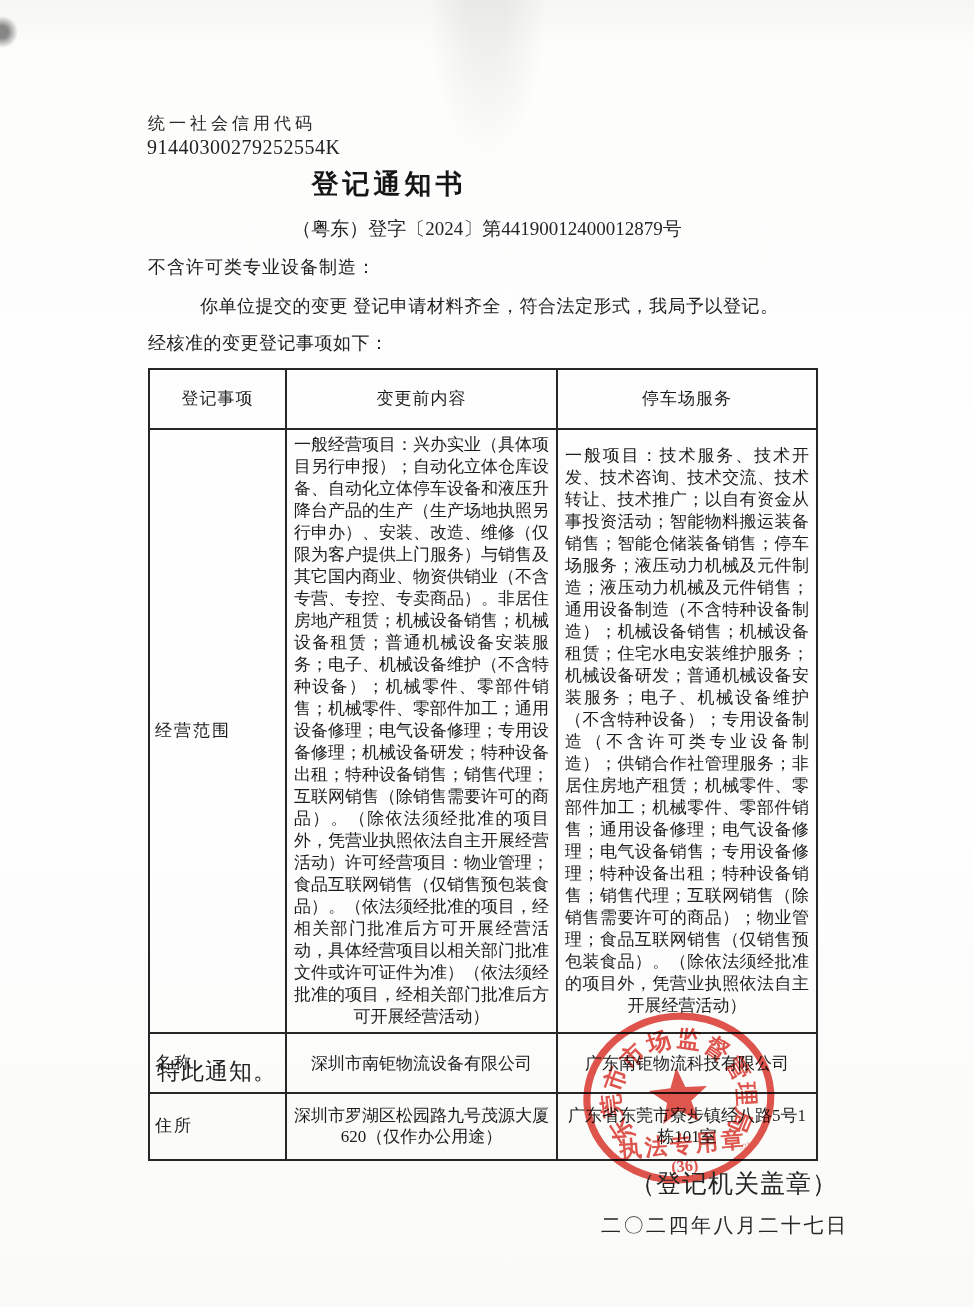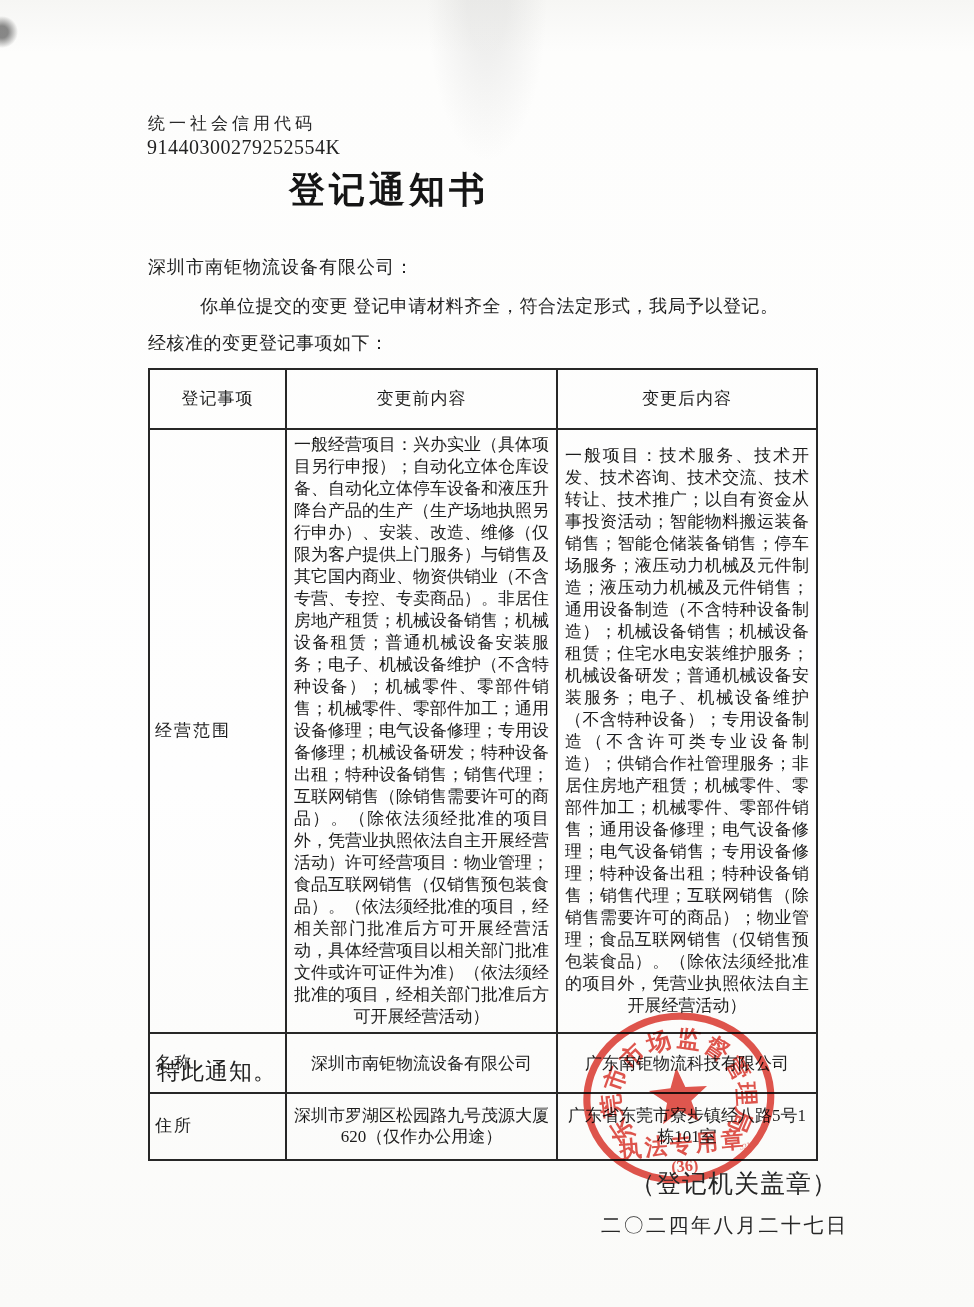--- a/index.html
+++ b/index.html
@@ -29,21 +29,21 @@
   .credit-code {
     left: 147px; top: 136px;
     font-size: 20px; letter-spacing: 0.5px;
     font-family: "Liberation Serif", serif;
     color: #222;
   }
 
   .doc-title {
     left: 0; width: 778px; top: 166px;
     text-align: center;
-    font-size: 36px; font-weight: 700;
+    font-size: 27px; font-weight: 700;
     letter-spacing: 4px;
     font-family: "Liberation Sans", sans-serif;
     color: #151515;
   }
   .doc-number {
     left: 0; width: 974px; top: 216px;
     text-align: center;
     font-size: 19px;
     color: #242424;
   }
@@ -161,36 +161,37 @@
 </style>
 </head>
 <body>
 
 <div class="page">
 
   <div class="abs header-label">统一社会信用代码</div>
   <div class="abs credit-code">91440300279252554K</div>
 
   <div class="abs doc-title">登记通知书</div>
-
-  <div class="abs addressee">深圳市南钜物流设备有限公司：</div>
+  <div class="abs doc-number">（粤东）登字〔2024〕第44190012400012879号</div>
+
+  <div class="abs addressee">不含许可类专业设备制造：</div>
   <div class="abs para-2">经核准的变更登记事项如下：</div>
   <div class="abs para-1">你单位提交的变更 登记申请材料齐全，符合法定形式，我局予以登记。</div>
 
   <table class="change-table">
     <colgroup>
       <col style="width:137px">
       <col style="width:271px">
       <col style="width:260px">
     </colgroup>
     <tbody>
       <tr>
         <td class="th-cell">登记事项</td>
         <td class="th-cell">变更前内容</td>
-        <td class="th-cell">变更后内容</td>
+        <td class="th-cell">停车场服务</td>
       </tr>
       <tr>
         <td class="item-cell">经营范围</td>
         <td class="scope-cell">一般经营项目：兴办实业（具体项目另行申报）；自动化立体仓库设备、自动化立体停车设备和液压升降台产品的生产（生产场地执照另行申办）、安装、改造、维修（仅限为客户提供上门服务）与销售及其它国内商业、物资供销业（不含专营、专控、专卖商品）。非居住房地产租赁；机械设备销售；机械设备租赁；普通机械设备安装服务；电子、机械设备维护（不含特种设备）；机械零件、零部件销售；机械零件、零部件加工；通用设备修理；电气设备修理；专用设备修理；机械设备研发；特种设备出租；特种设备销售；销售代理；互联网销售（除销售需要许可的商品）。（除依法须经批准的项目外，凭营业执照依法自主开展经营活动）许可经营项目：物业管理；食品互联网销售（仅销售预包装食品）。（依法须经批准的项目，经相关部门批准后方可开展经营活动，具体经营项目以相关部门批准文件或许可证件为准）（依法须经批准的项目，经相关部门批准后方可开展经营活动）</td>
         <td class="scope-cell">一般项目：技术服务、技术开发、技术咨询、技术交流、技术转让、技术推广；以自有资金从事投资活动；智能物料搬运装备销售；智能仓储装备销售；停车场服务；液压动力机械及元件制造；液压动力机械及元件销售；通用设备制造（不含特种设备制造）；机械设备销售；机械设备租赁；住宅水电安装维护服务；机械设备研发；普通机械设备安装服务；电子、机械设备维护（不含特种设备）；专用设备制造（不含许可类专业设备制造）；供销合作社管理服务；非居住房地产租赁；机械零件、零部件加工；机械零件、零部件销售；通用设备修理；电气设备修理；电气设备销售；专用设备修理；特种设备出租；特种设备销售；销售代理；互联网销售（除销售需要许可的商品）；物业管理；食品互联网销售（仅销售预包装食品）。（除依法须经批准的项目外，凭营业执照依法自主开展经营活动）</td>
       </tr>
       <tr>
         <td class="item-cell">名称</td>
         <td class="center-cell">深圳市南钜物流设备有限公司</td>
         <td class="center-cell">广东南钜物流科技有限公司</td>

